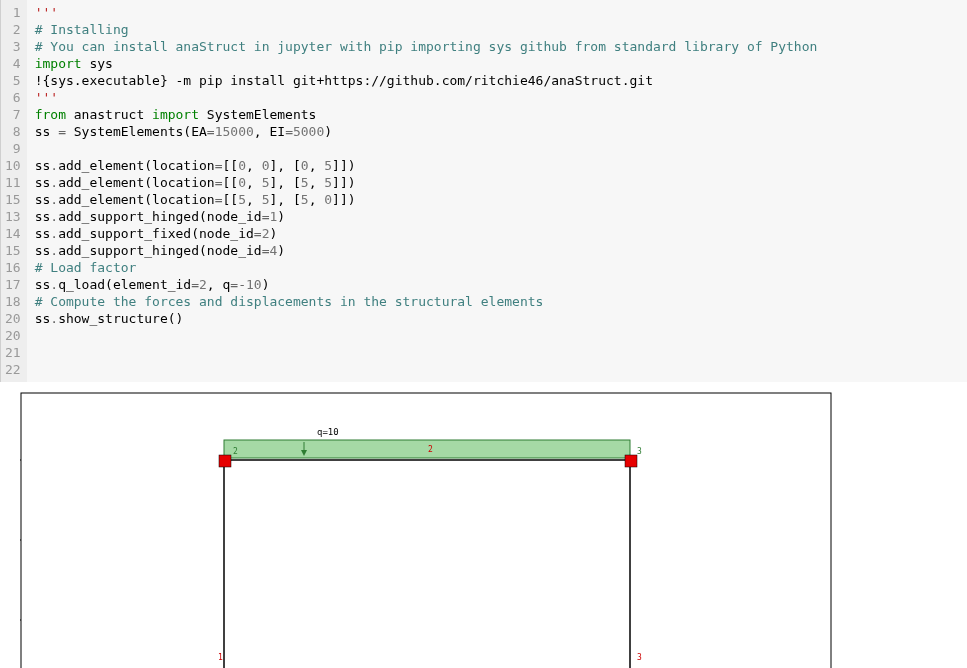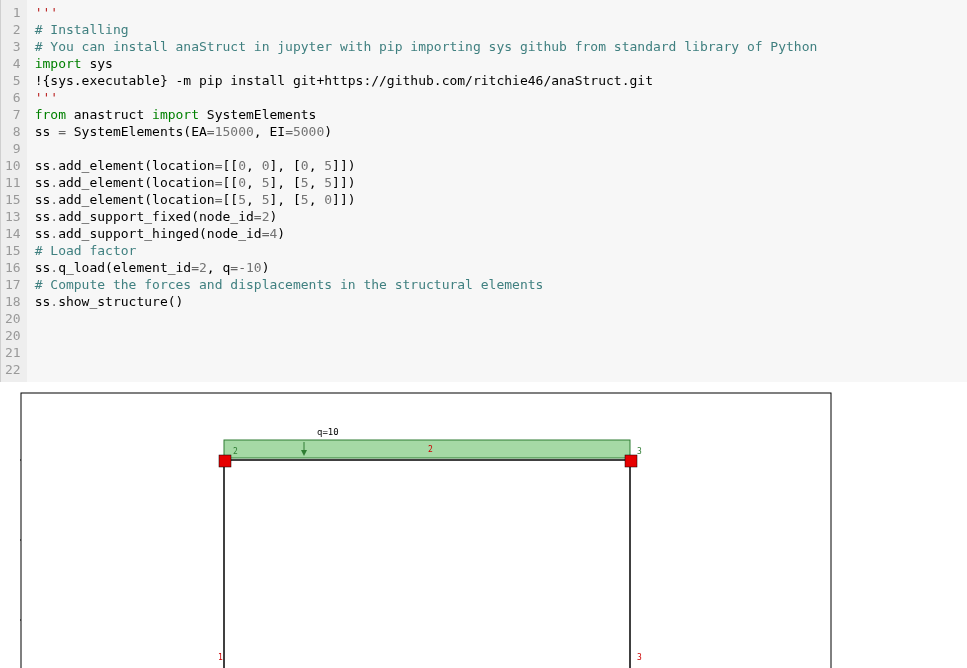--- a/index.html
+++ b/index.html
@@ -52,20 +52,21 @@
       <div class="code-line"><span class="c-comment"># You can install anaStruct in jupyter with pip importing sys github from standard library of Python</span></div>
       <div class="code-line"><span class="c-kw">import</span><span> sys</span></div>
       <div class="code-line"><span class="c-magic">!{sys.executable} -m pip install git+https://github.com/ritchie46/anaStruct.git</span></div>
       <div class="code-line"><span class="c-str">'''</span></div>
       <div class="code-line"><span class="c-kw">from</span><span> anastruct </span><span class="c-kw">import</span><span> SystemElements</span></div>
       <div class="code-line"><span>ss </span><span class="c-op">=</span><span> SystemElements(EA</span><span class="c-op">=</span><span class="c-num">15000</span><span>, EI</span><span class="c-op">=</span><span class="c-num">5000</span><span>)</span></div>
       <div class="code-line"></div>
       <div class="code-line"><span>ss</span><span class="c-op">.</span><span>add_element(location</span><span class="c-op">=</span><span>[[</span><span class="c-num">0</span><span>, </span><span class="c-num">0</span><span>], [</span><span class="c-num">0</span><span>, </span><span class="c-num">5</span><span>]])</span></div>
       <div class="code-line"><span>ss</span><span class="c-op">.</span><span>add_element(location</span><span class="c-op">=</span><span>[[</span><span class="c-num">0</span><span>, </span><span class="c-num">5</span><span>], [</span><span class="c-num">5</span><span>, </span><span class="c-num">5</span><span>]])</span></div>
       <div class="code-line"><span>ss</span><span class="c-op">.</span><span>add_element(location</span><span class="c-op">=</span><span>[[</span><span class="c-num">5</span><span>, </span><span class="c-num">5</span><span>], [</span><span class="c-num">5</span><span>, </span><span class="c-num">0</span><span>]])</span></div>
+      <div class="code-line"><span>ss</span><span class="c-op">.</span><span>add_support_hinged(node_id</span><span class="c-op">=</span><span class="c-num">1</span><span>)</span></div>
       <div class="code-line"><span>ss</span><span class="c-op">.</span><span>add_support_fixed(node_id</span><span class="c-op">=</span><span class="c-num">2</span><span>)</span></div>
       <div class="code-line"><span>ss</span><span class="c-op">.</span><span>add_support_hinged(node_id</span><span class="c-op">=</span><span class="c-num">4</span><span>)</span></div>
       <div class="code-line"><span class="c-comment"># Load factor</span></div>
       <div class="code-line"><span>ss</span><span class="c-op">.</span><span>q_load(element_id</span><span class="c-op">=</span><span class="c-num">2</span><span>, q</span><span class="c-op">=-</span><span class="c-num">10</span><span>)</span></div>
       <div class="code-line"><span class="c-comment"># Compute the forces and displacements in the structural elements</span></div>
       <div class="code-line"><span>ss</span><span class="c-op">.</span><span>show_structure()</span></div>
     </div>
 </div>
 
 <div class="plot-area">

